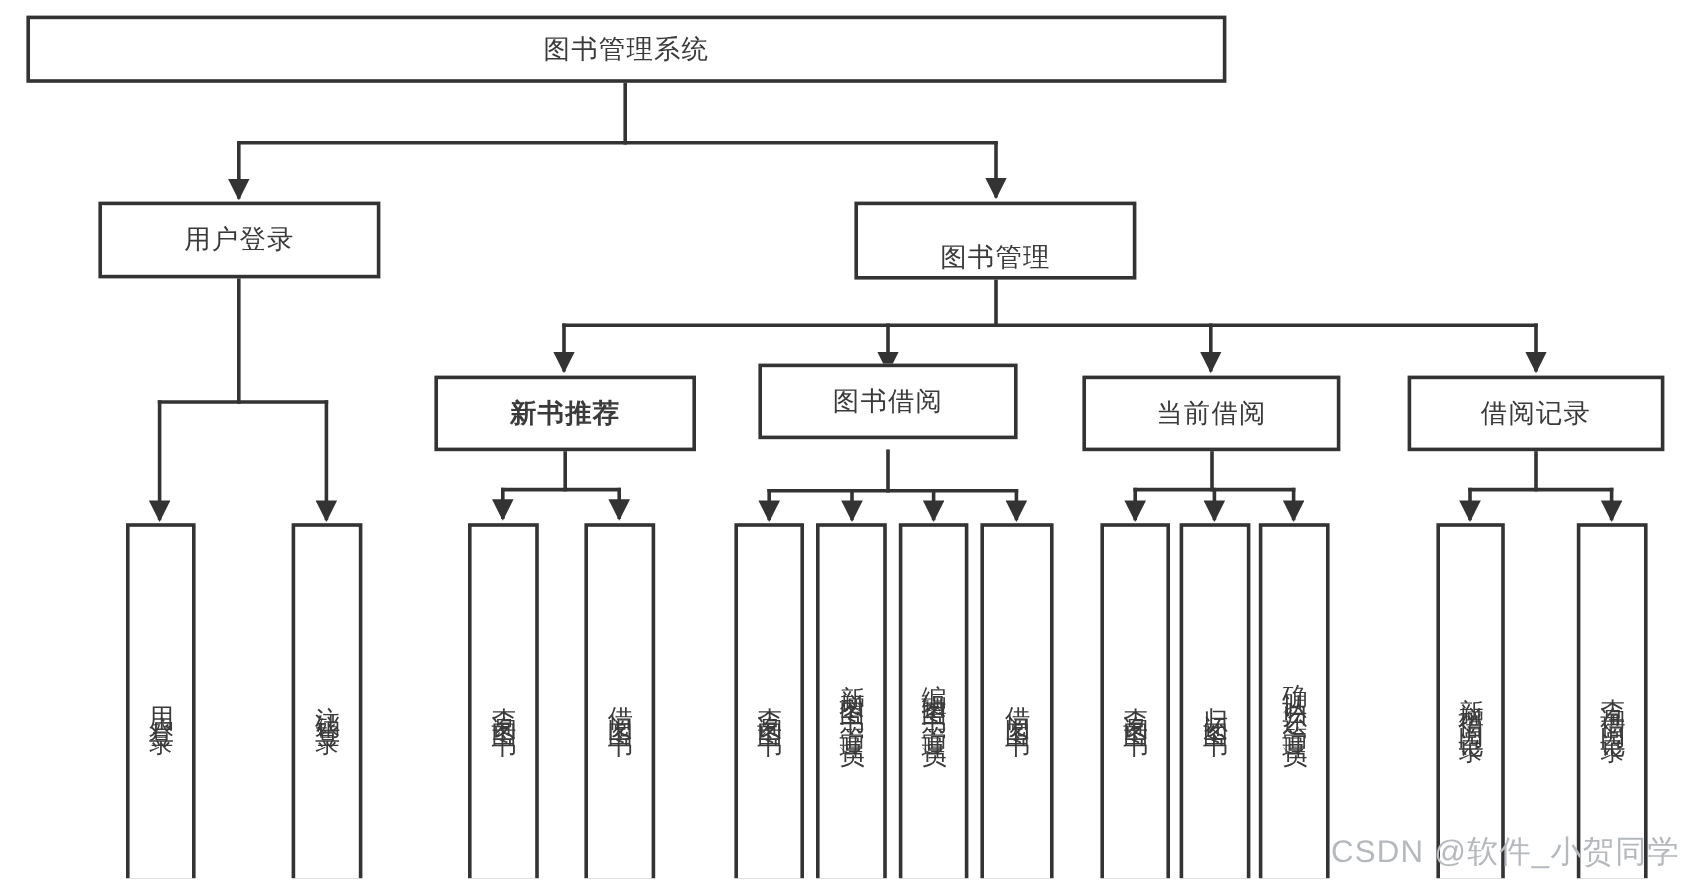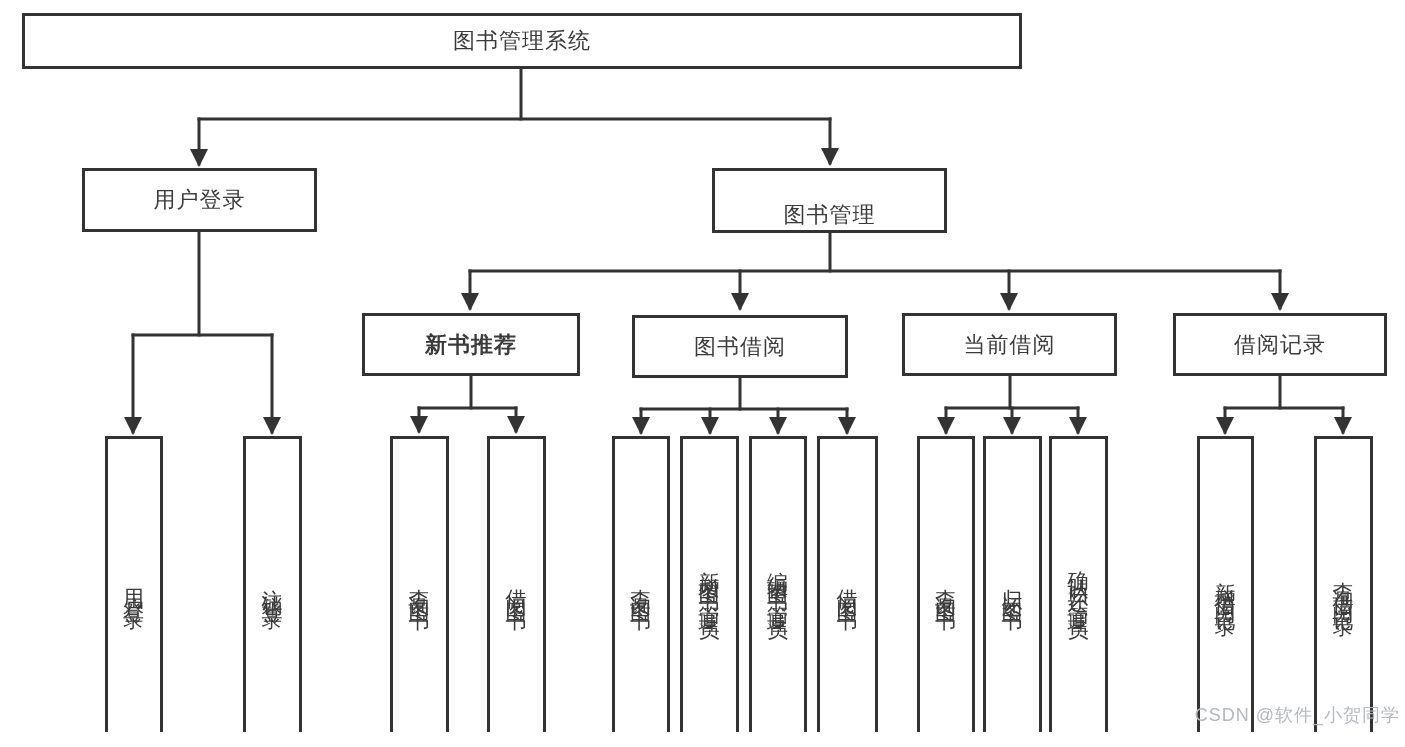--- a/index.html
+++ b/index.html
@@ -36,21 +36,21 @@
     text-orientation: upright;
     font-size: 21px;
     letter-spacing: 7px;
     line-height: 1;
     white-space: nowrap;
   }
   .watermark {
     position: absolute;
     right: 5px;
     bottom: 5px;
-    font-size: 18px;
+    font-size: 26px;
     color: #b5b9be;
     letter-spacing: 1px;
     white-space: nowrap;
     pointer-events: none;
   }
 </style>
 </head>
 <body>
 
 <div class="canvas">
@@ -112,21 +112,21 @@
   <div class="node h" style="left:82px; top:168px; width:235px; height:64px;">
     <span>用户登录</span>
   </div>
   <div class="node h" style="left:712px; top:168px; width:235px; height:65px;align-items:flex-end;">
     <span>图书管理</span>
   </div>
 
   <div class="node h" style="left:362px; top:313px; width:218px; height:63px;font-weight:bold;">
     <span>新书推荐</span>
   </div>
-  <div class="node h" style="left:632px; top:315px; width:216px; height:63px;">
+  <div class="node h" style="left:632px; top:303px; width:216px; height:63px;">
     <span>图书借阅</span>
   </div>
   <div class="node h" style="left:902px; top:313px; width:215px; height:63px;">
     <span>当前借阅</span>
   </div>
   <div class="node h" style="left:1173px; top:313px; width:214px; height:63px;">
     <span>借阅记录</span>
   </div>
 
   <div class="node v" style="left:105px; top:436px; width:58px; height:299px;">

